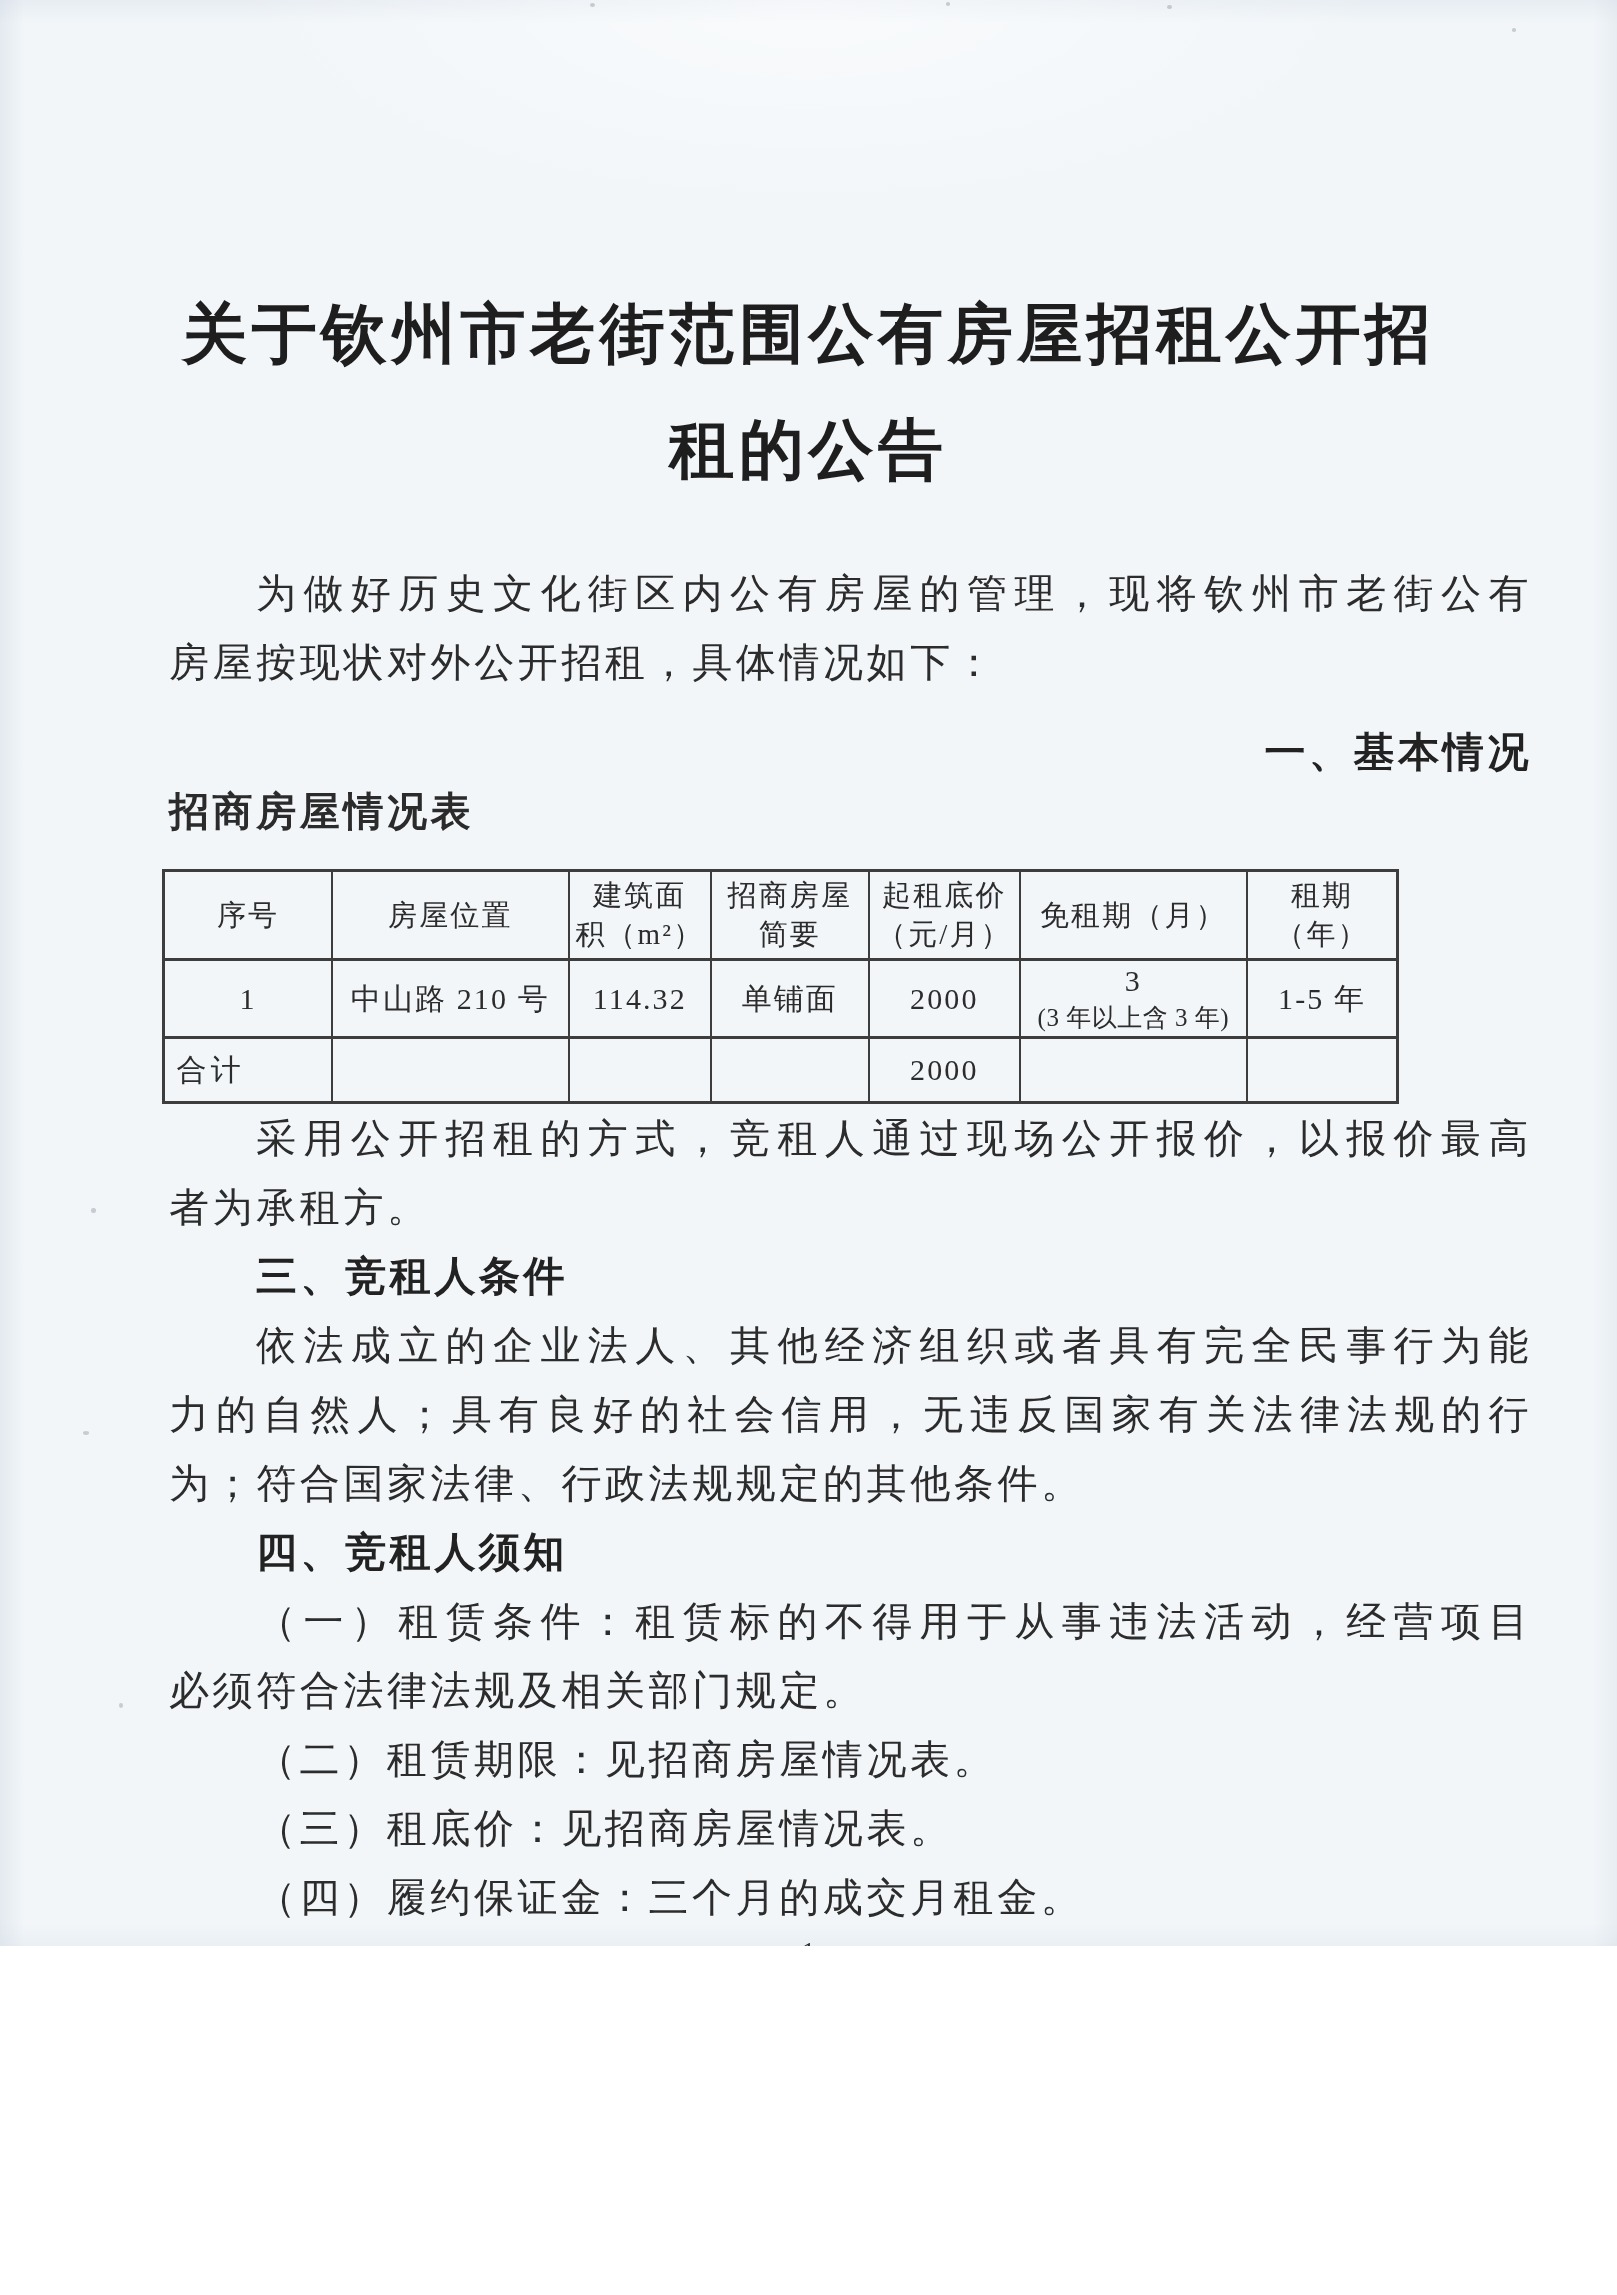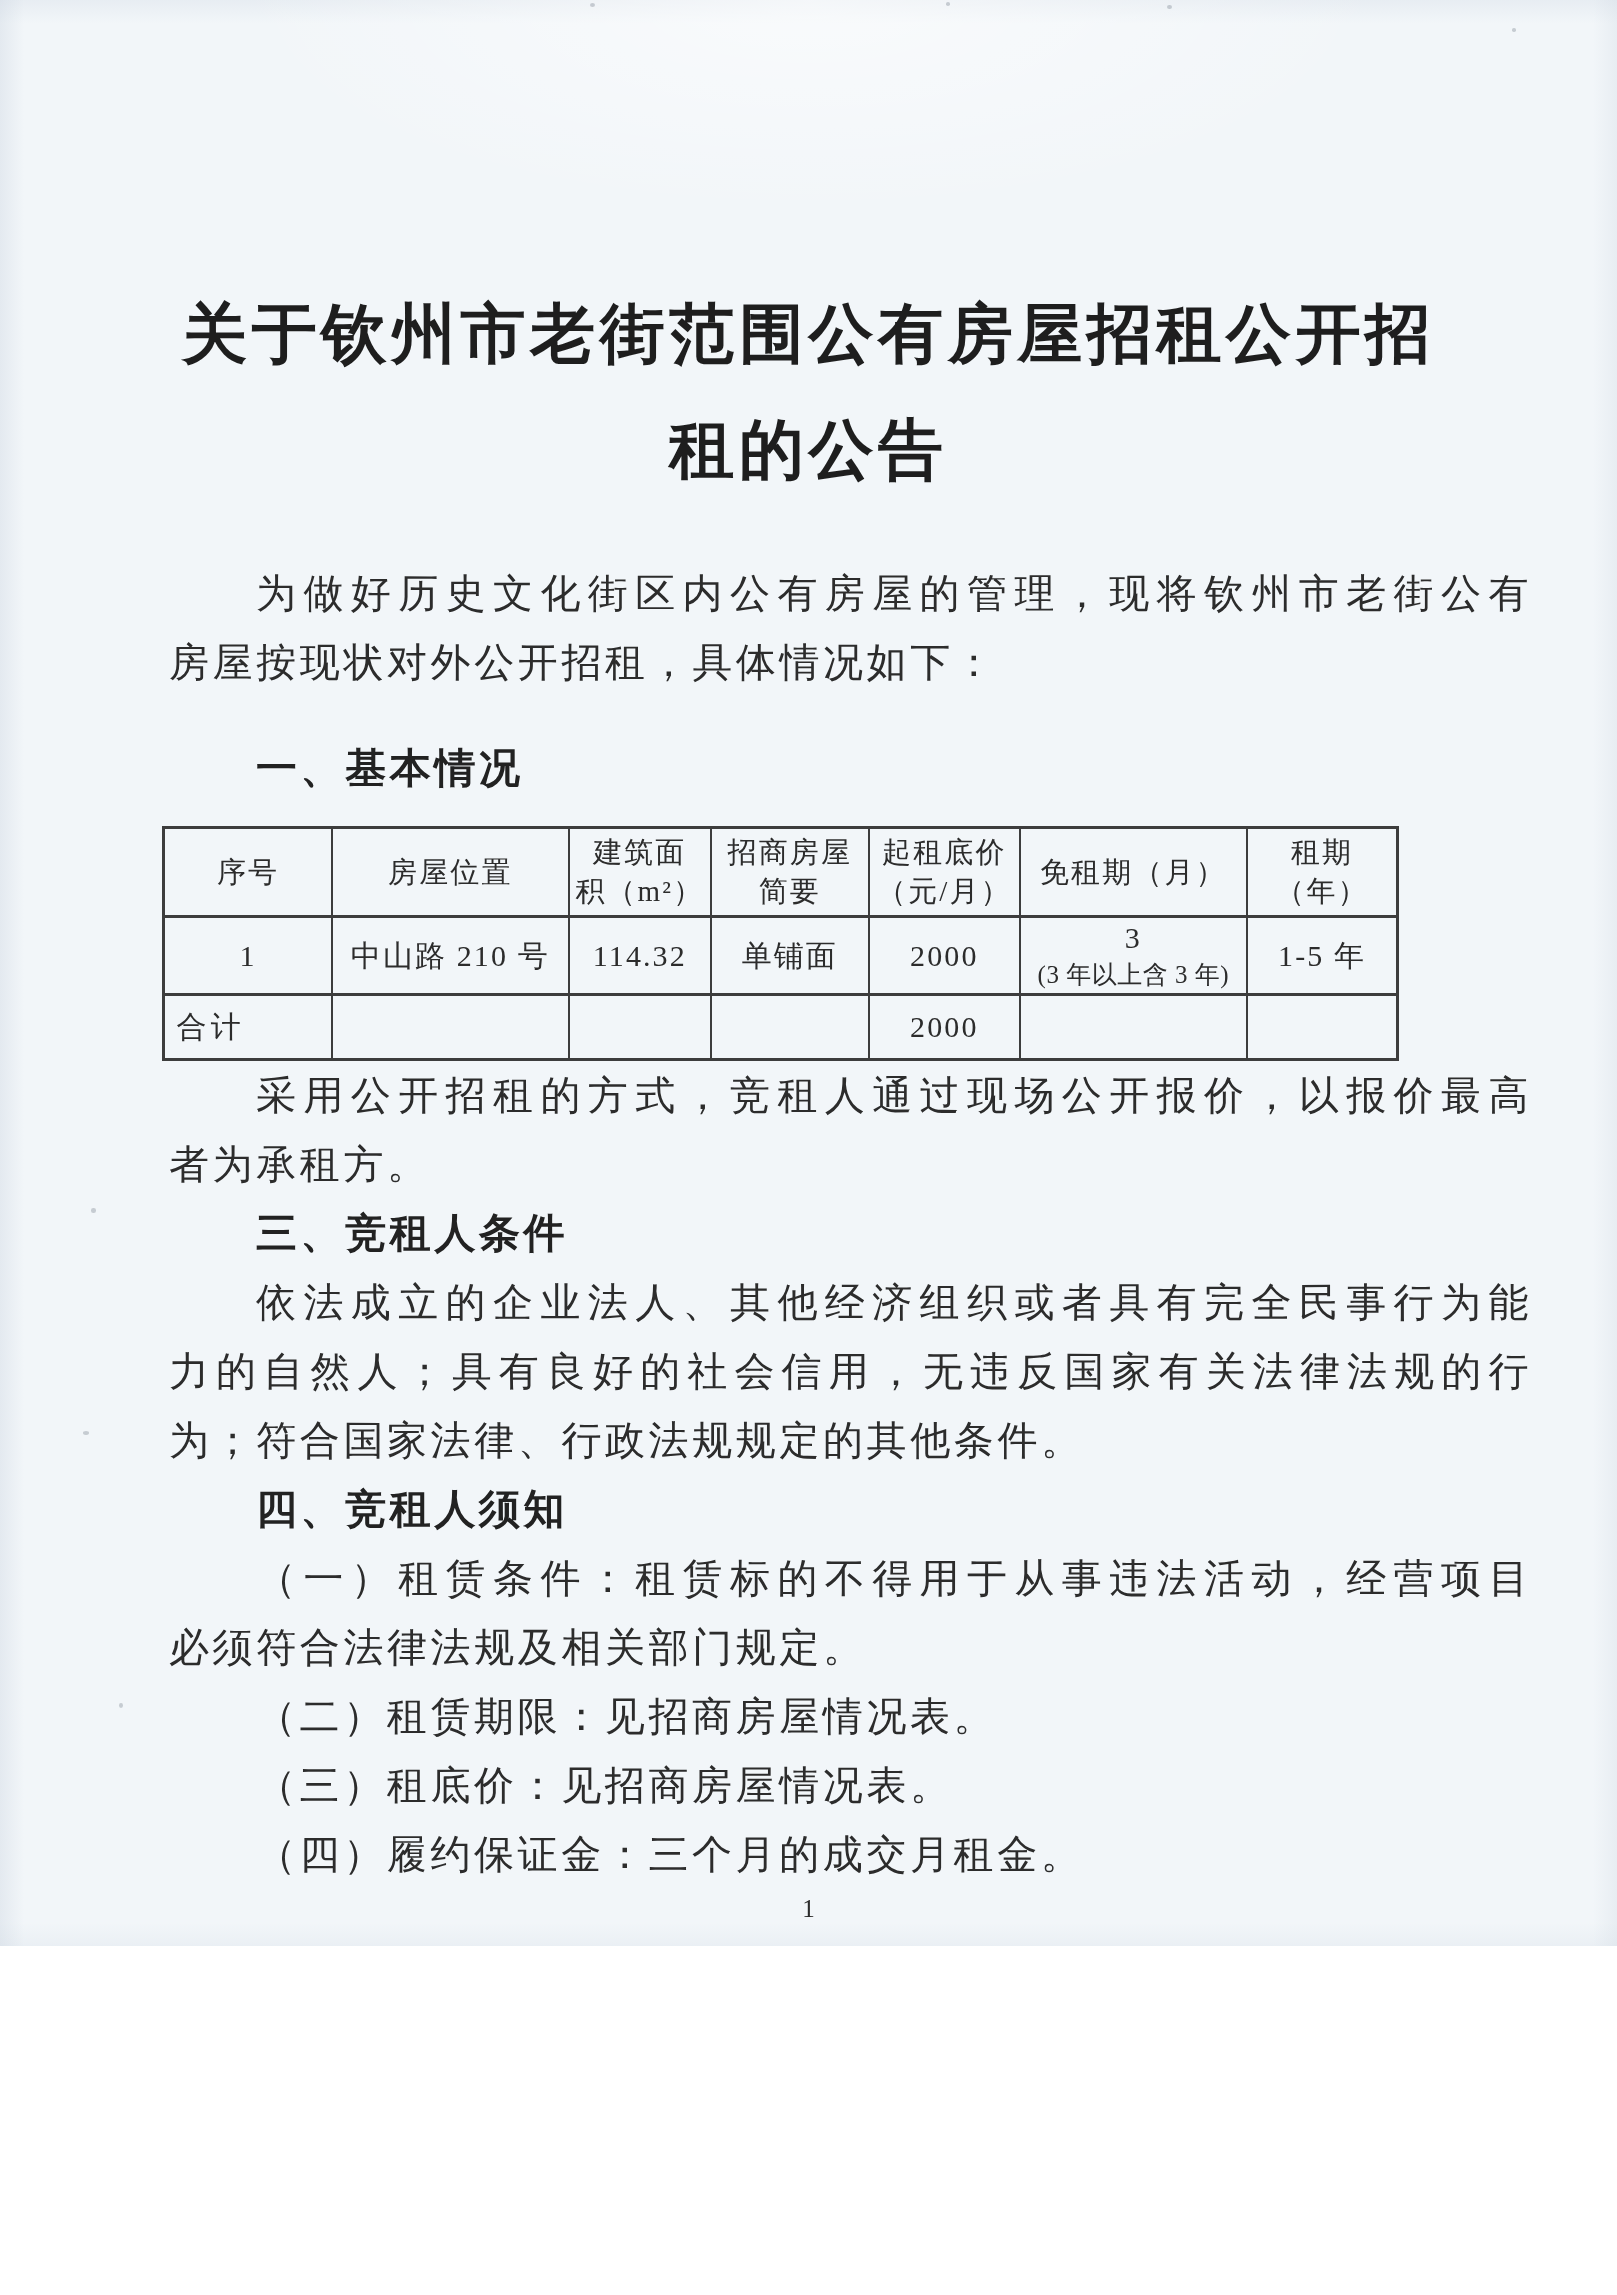--- a/index.html
+++ b/index.html
@@ -58,21 +58,21 @@
     font-weight: 700;
     font-size: 41px;
     letter-spacing: 3.6px;
     line-height: 69px;
     color: #222;
     text-indent: 87px;
     white-space: nowrap;
   }
   .tight { line-height: 59px; }
   .intro-first { margin-top: 51px; }
-  .s1-head { margin-top: 42px; }
+  .s1-head { margin-top: 26px; text-align: right; }
   .caption {
     font-weight: 700;
     font-size: 40px;
     letter-spacing: 3.6px;
     line-height: 59px;
     white-space: nowrap;
   }
   .s2-head { margin-top: 76px; }
 
   table.info-table {
@@ -128,20 +128,21 @@
     <span class="title-line">关于钦州市老街范围公有房屋招租公开招</span>
     <span class="title-line">租的公告</span>
   </h1>
 
   <div class="content">
 
     <p class="body-line indent just intro-first">为做好历史文化街区内公有房屋的管理，现将钦州市老街公有</p>
     <p class="body-line">房屋按现状对外公开招租，具体情况如下：</p>
 
     <p class="sec-heading tight s1-head">一、基本情况</p>
+    <p class="caption">招商房屋情况表</p>
 
     <table class="info-table">
       <colgroup>
         <col style="width:168px">
         <col style="width:237px">
         <col style="width:142px">
         <col style="width:158px">
         <col style="width:151px">
         <col style="width:227px">
         <col style="width:151px">

